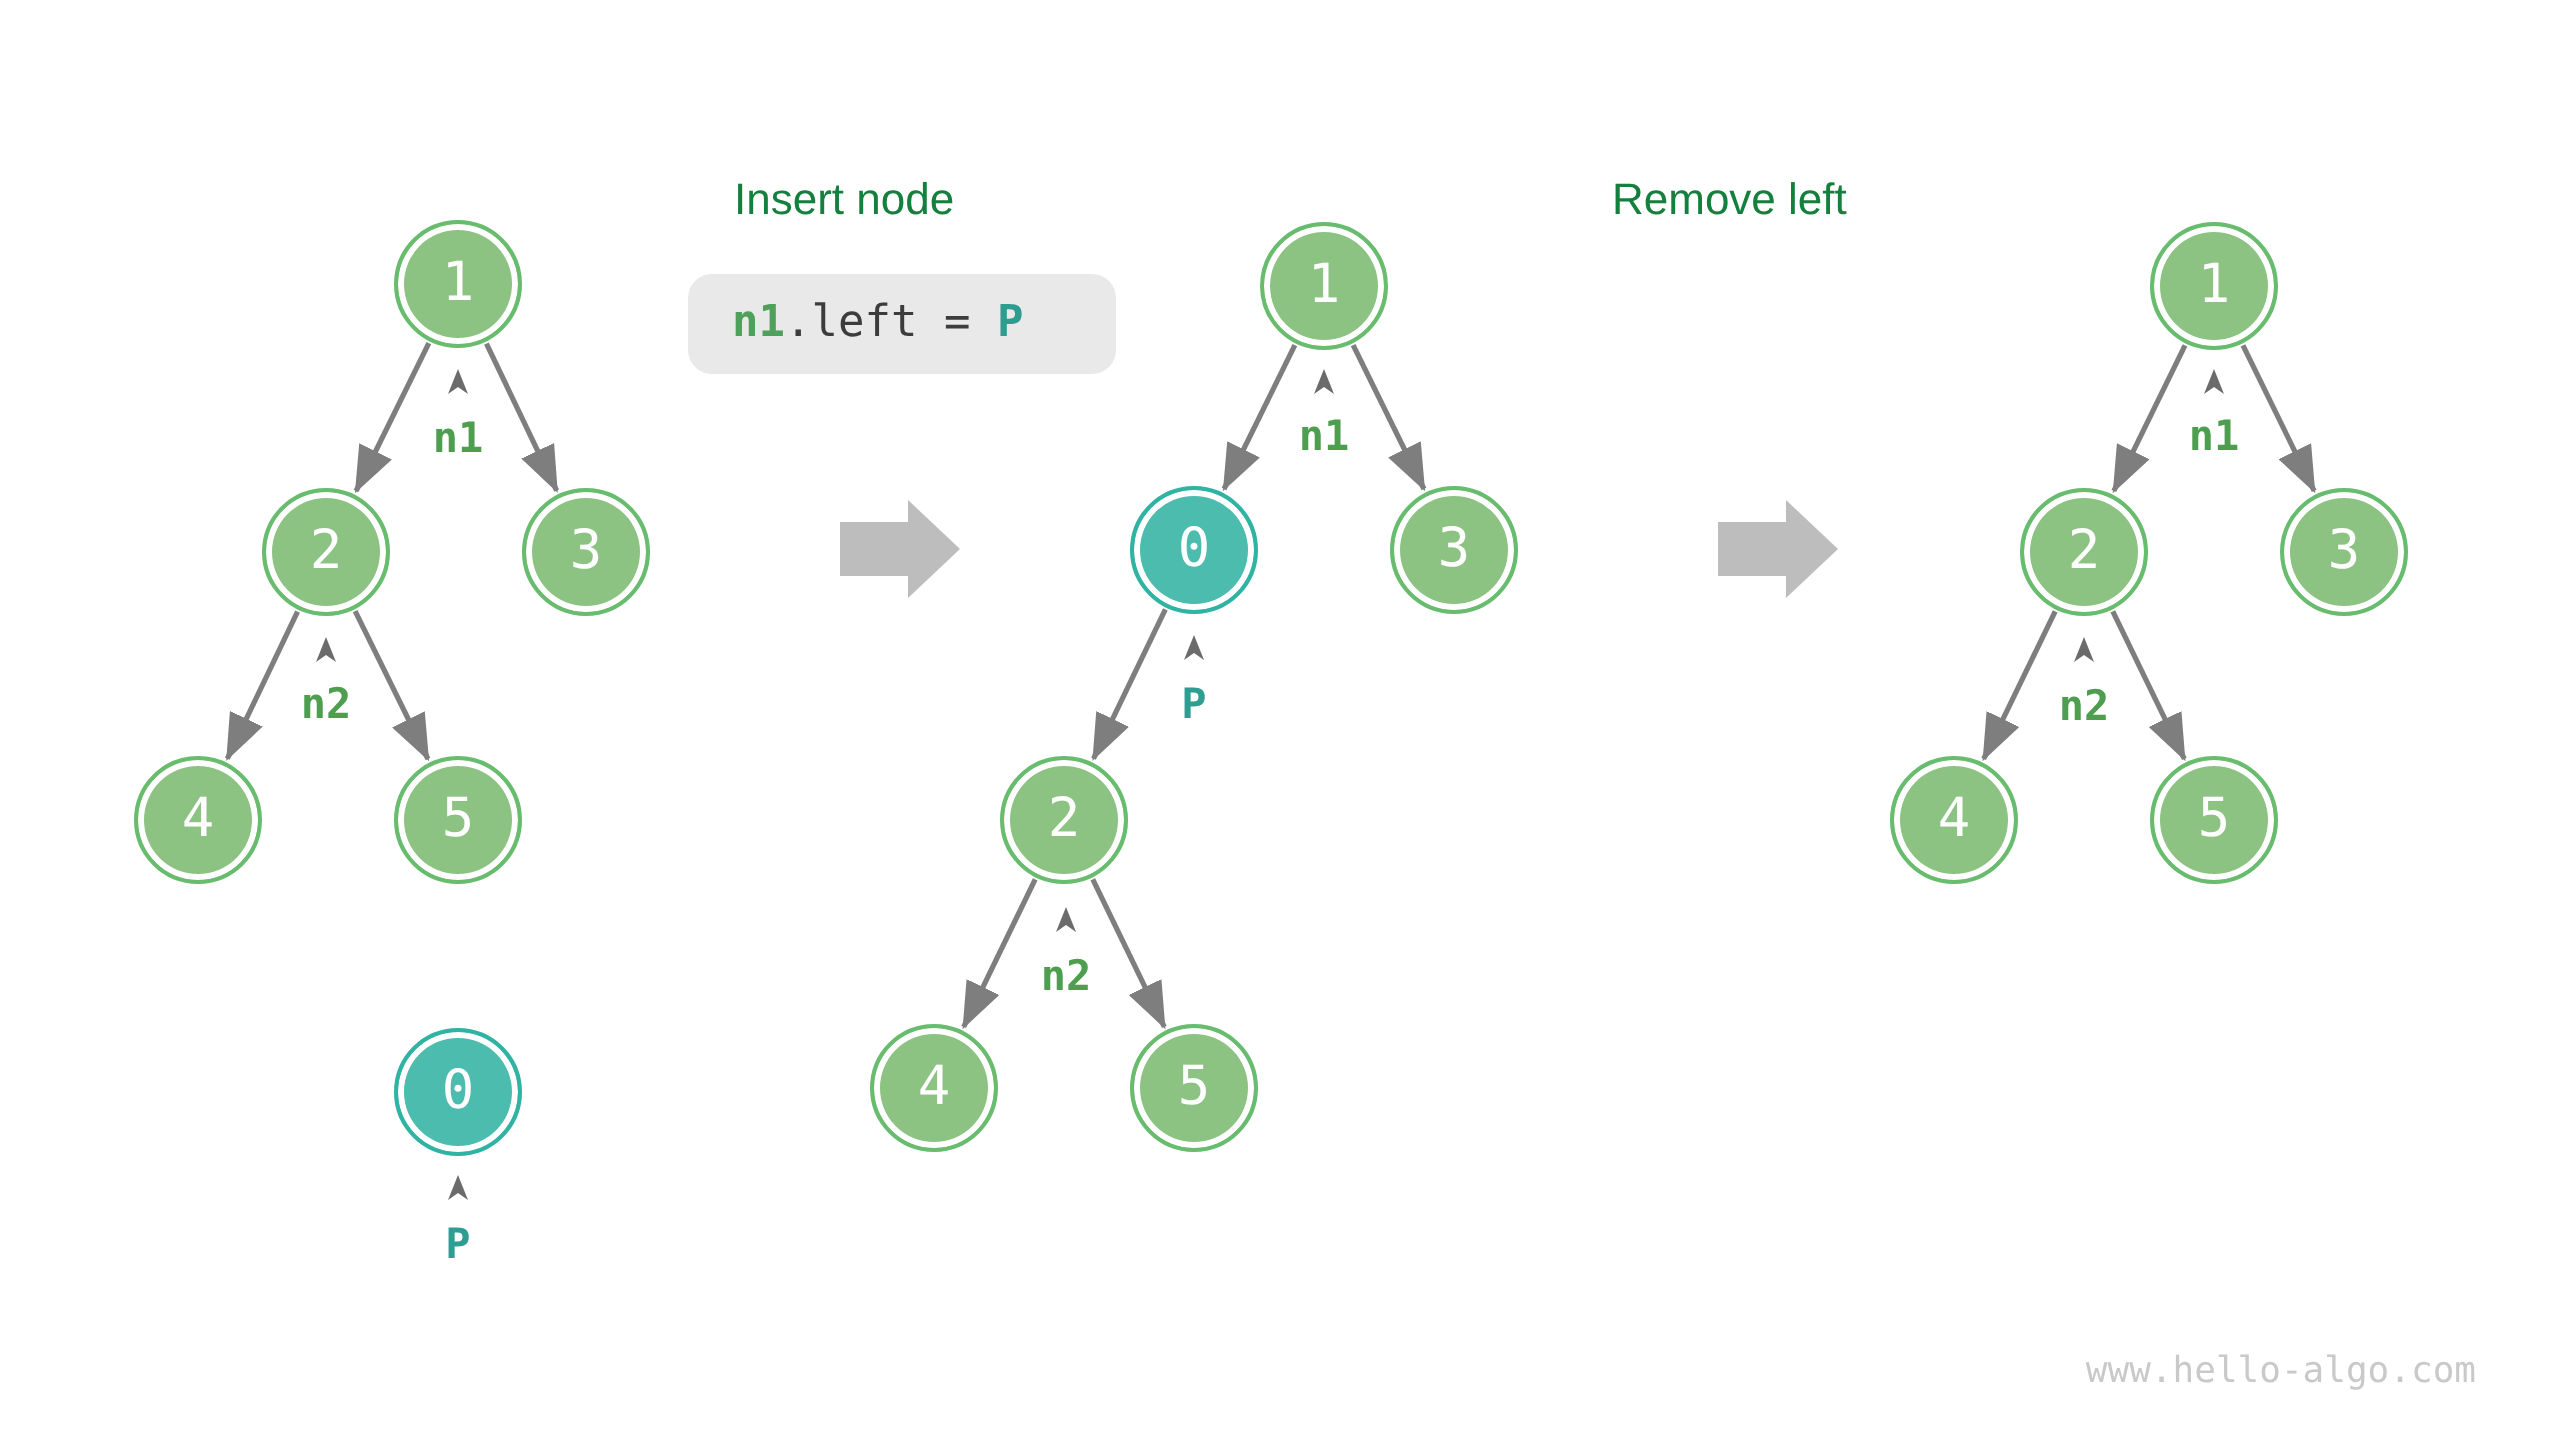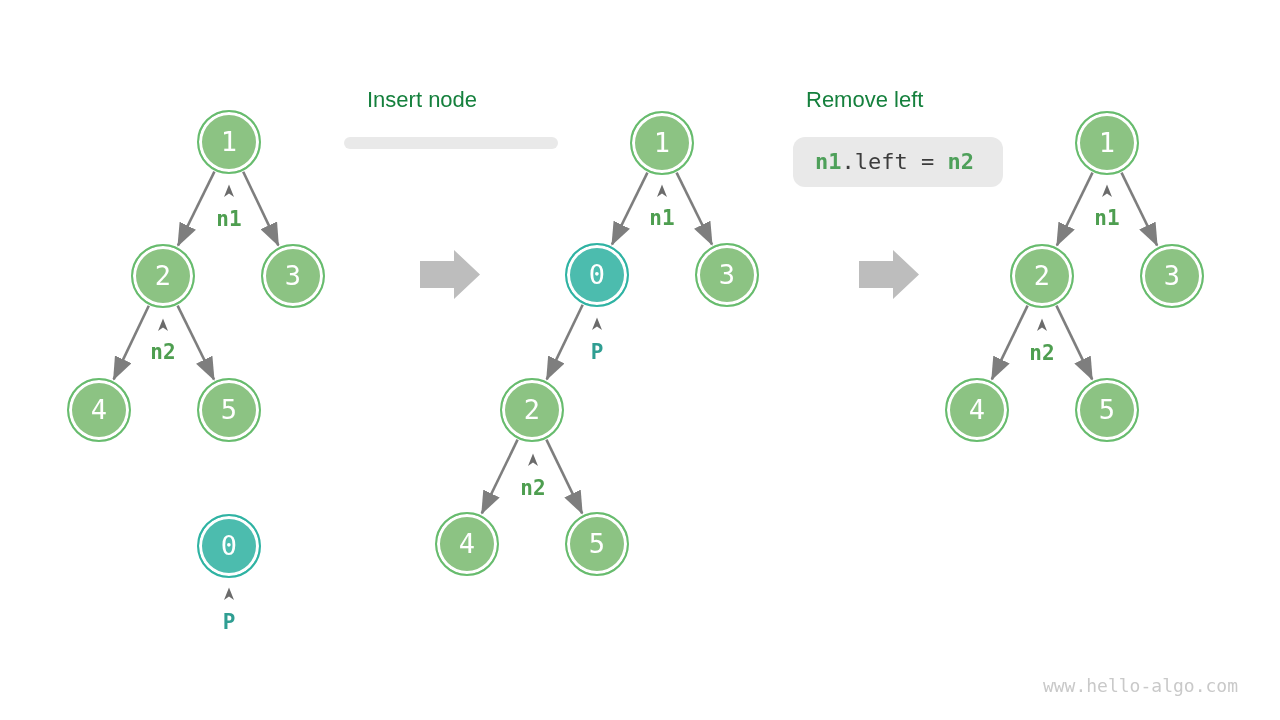--- a/index.html
+++ b/index.html
@@ -96,23 +96,21 @@
       <div class="plabel green" style="left: 662px; top: 218px;">n1</div>
       <div class="plabel teal" style="left: 597px; top: 352px;">P</div>
       <div class="plabel green" style="left: 533px; top: 488px;">n2</div>
       <div class="plabel green" style="left: 1107px; top: 218px;">n1</div>
       <div class="plabel green" style="left: 1042px; top: 353px;">n2</div>
     </div>
 
   <div class="section-title insert">Insert node</div>
 
   <div class="code-box insert">
+    <div class="code-line"><span class="tok green">n1</span><span class="tok plain">.left = </span><span class="tok teal">P</span></div>
   </div>
 
   <div class="section-title remove">Remove left</div>
 
-  <div class="code-box remove">
-    <div class="code-line"><span class="tok green">n1</span><span class="tok plain">.left = </span><span class="tok green">n2</span></div>
-  </div>
 
   <div class="watermark">www.hello-algo.com</div>
 
 </div>
 
 </body></html>

